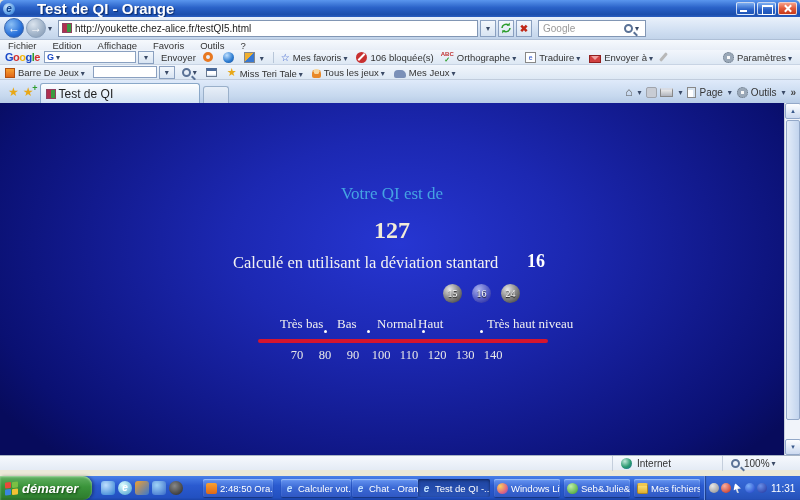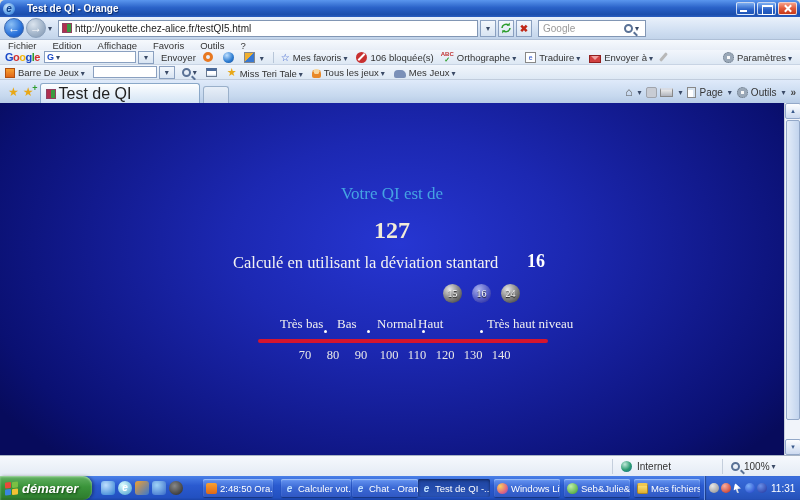--- a/index.html
+++ b/index.html
@@ -5,21 +5,21 @@
   * { margin:0; padding:0; box-sizing:border-box; }
   body { background:#555; font-family:"Liberation Sans", sans-serif; }
   .screen { position:relative; width:800px; height:500px; overflow:hidden; background:#ece9d8; font-size:10px; color:#222; }
 
   
   .titlebar { position:absolute; top:0; left:0; width:800px; height:17px;
     background:linear-gradient(#5a96ee,#2a62c8 45%,#1c4fae 85%,#2a5ec0);
     border-radius:5px 5px 0 0; display:flex; align-items:center; padding:0 3px; }
   .ie-ico { width:12px; height:12px; border-radius:50%; background:radial-gradient(circle at 35% 30%,#cfe6fb,#5ea1e8 60%,#2a6ac0);
     color:#0c3f8e; font-weight:bold; font-style:italic; font-size:10px; line-height:12px; text-align:center; }
-  .title-text { color:#fff; font-weight:bold; font-size:10px; margin-left:12px; text-shadow:1px 1px 1px #0a2a6a; flex:1; }
+  .title-text { color:#fff; font-weight:bold; font-size:15px; margin-left:22px; text-shadow:1px 1px 1px #0a2a6a; flex:1; }
   .wbtn { width:19px; height:13px; border-radius:2px; border:1px solid rgba(255,255,255,.75); position:relative; margin-left:2px; }
   .wbtn.min, .wbtn.max { background:linear-gradient(#7daef2,#2a62c8 60%,#1e55b8); }
   .wbtn.close { background:linear-gradient(#f5a088,#e25a3a 50%,#c83818); }
   .wbtn.min::after { content:""; position:absolute; left:3px; bottom:2px; width:7px; height:2px; background:#fff; }
   .wbtn.max::after { content:""; position:absolute; left:4px; top:2px; width:9px; height:7px; border:1px solid #fff; border-top-width:2px; }
   .wbtn.close::before, .wbtn.close::after { content:""; position:absolute; left:8px; top:1px; width:2px; height:9px; background:#fff; }
   .wbtn.close::before { transform:rotate(45deg); } .wbtn.close::after { transform:rotate(-45deg); }
 
   
   .navbar { position:absolute; top:17px; left:0; width:800px; height:23px;
@@ -82,21 +82,21 @@
   .ic-car { width:12px; height:8px; background:#7a90b8; border-radius:4px 5px 2px 2px; }
   .ic-coin { width:10px; height:10px; border-radius:50%; background:radial-gradient(circle at 35% 30%,#ffe890,#e8a818); border:1px solid #b07808; }
 
   
   .tabrow { position:absolute; top:80px; left:0; width:800px; height:23px;
     background:linear-gradient(#dfeafa,#c6d8ee 70%,#b8cce6); display:flex; align-items:flex-end; }
   .fav-star { color:#e8a818; font-size:12px; margin:0 2px 4px 8px; }
   .fav-add { position:relative; color:#e8a818; font-size:12px; margin:0 6px 4px 2px; }
   .fav-add i { position:absolute; right:-4px; top:-2px; color:#2e9e2e; font-weight:bold; font-style:normal; font-size:9px; }
   .tab { width:160px; height:20px; background:linear-gradient(#fdfeff,#e8f1fa 50%,#d4e4f4);
-    border:1px solid #8aa8c8; border-bottom:none; border-radius:3px 3px 0 0; display:flex; align-items:center; padding:0 5px; font-size:16px; }
+    border:1px solid #8aa8c8; border-bottom:none; border-radius:3px 3px 0 0; display:flex; align-items:center; padding:0 5px; font-size:12px; }
   .tabstub { width:26px; height:17px; background:linear-gradient(#e8eff8,#ccdaec); border:1px solid #9ab0ca; border-bottom:none; border-radius:3px 3px 0 0; margin-left:3px; }
   .cmdright { margin-left:auto; display:flex; align-items:center; padding:0 4px 4px 0; color:#333; }
   .cmdright > * { margin-left:3px; }
   .ic-home { font-size:12px; color:#555; }
   .ic-feed { width:11px; height:11px; border-radius:2px; background:#c8ccd4; border:1px solid #a0a4ac; }
   .ic-print { width:13px; height:9px; background:linear-gradient(#e8e8e8,#b0b4bc); border:1px solid #888; border-top:2px solid #d8dce4; }
   .ic-page { width:9px; height:11px; background:#fff; border:1px solid #888; box-shadow:inset -2px 2px 0 #d8e4f0; }
   .ovf { font-size:10px; color:#444; font-weight:bold; }
 
   
@@ -112,33 +112,33 @@
   .sphere { position:absolute; top:181px; width:19px; height:19px; border-radius:50%;
     text-align:center; line-height:19px; font-size:10px; color:#fff; text-shadow:0 1px 1px #000; }
   .sph-gray { background:radial-gradient(circle at 35% 28%,#e6e6e6,#8e8e8e 45%,#383838 95%); }
   .sph-blue { background:radial-gradient(circle at 35% 28%,#aab2ee,#5a62c8 50%,#23259a 95%); }
   .s15 { left:443px; } .s16 { left:472px; } .s24 { left:501px; }
   .sc-label { position:absolute; top:213px; font-size:13px; color:#f0f0f0; }
   .l1 { left:280px; } .l2 { left:337px; } .l3 { left:377px; } .l4 { left:418px; } .l5 { left:487px; }
   .sc-dot { position:absolute; top:227px; width:3px; height:3px; border-radius:50%; background:#fff; }
   .d1 { left:324px; } .d2 { left:367px; } .d3 { left:422px; } .d4 { left:480px; }
   .redline { position:absolute; top:236px; left:258px; width:290px; height:4px; background:#d5152e; border-radius:2px; }
-  .sc-nums { position:absolute; top:245px; left:291px; display:flex; }
+  .sc-nums { position:absolute; top:245px; left:283px; display:flex; }
   .sc-nums span { width:28px; text-align:center; font-size:12.5px; color:#e8e8e8; }
 
   
   .scrollbar { position:absolute; top:103px; left:784px; width:16px; height:352px; background:#f1f4fa; border-left:1px solid #c8d0dc; }
   .sb-btn { position:absolute; left:0; width:16px; height:16px; background:linear-gradient(#fdfeff,#ccdaf0); border:1px solid #93a8c8;
     border-radius:2px; text-align:center; line-height:14px; font-size:7px; color:#3a5a8c; }
   .sb-up { top:0; } .sb-dn { bottom:0; }
   .sb-thumb { position:absolute; left:1px; top:17px; width:14px; height:300px; border-radius:2px;
     background:linear-gradient(90deg,#e3ecf8,#c2d4ee); border:1px solid #93a8c8; }
 
   
-  .statusbar { position:absolute; top:455px; left:0; width:800px; height:21px; background:linear-gradient(#f6f9fd,#e4ebf5);
+  .statusbar { position:absolute; top:455px; left:0; width:800px; height:15px; background:linear-gradient(#f6f9fd,#e4ebf5);
     border-top:1px solid #a8b4c4; display:flex; align-items:center; font-size:10px; color:#333;text-align:center; }
   .st-spacer { flex:1; }
   .st-pane { display:flex; align-items:center; height:15px; border-left:1px solid #c4cedc; padding:0 8px; }
   .ic-inet { width:11px; height:11px; border-radius:50%; background:radial-gradient(circle at 35% 30%,#bfe8d8,#2a9a70 55%,#1a6a9a); margin-right:5px; }
   .zoom-pane { width:78px; }
 
   
   .taskbar { position:absolute; top:476px; left:0; width:800px; height:24px;
     background:linear-gradient(#4a80e8,#2a5ad0 40%,#2250c0 90%,#1a44a8); display:flex; align-items:center; }
   .startbtn { width:92px; height:24px; border-radius:0 9px 9px 0; display:flex; align-items:center; padding-left:5px;

